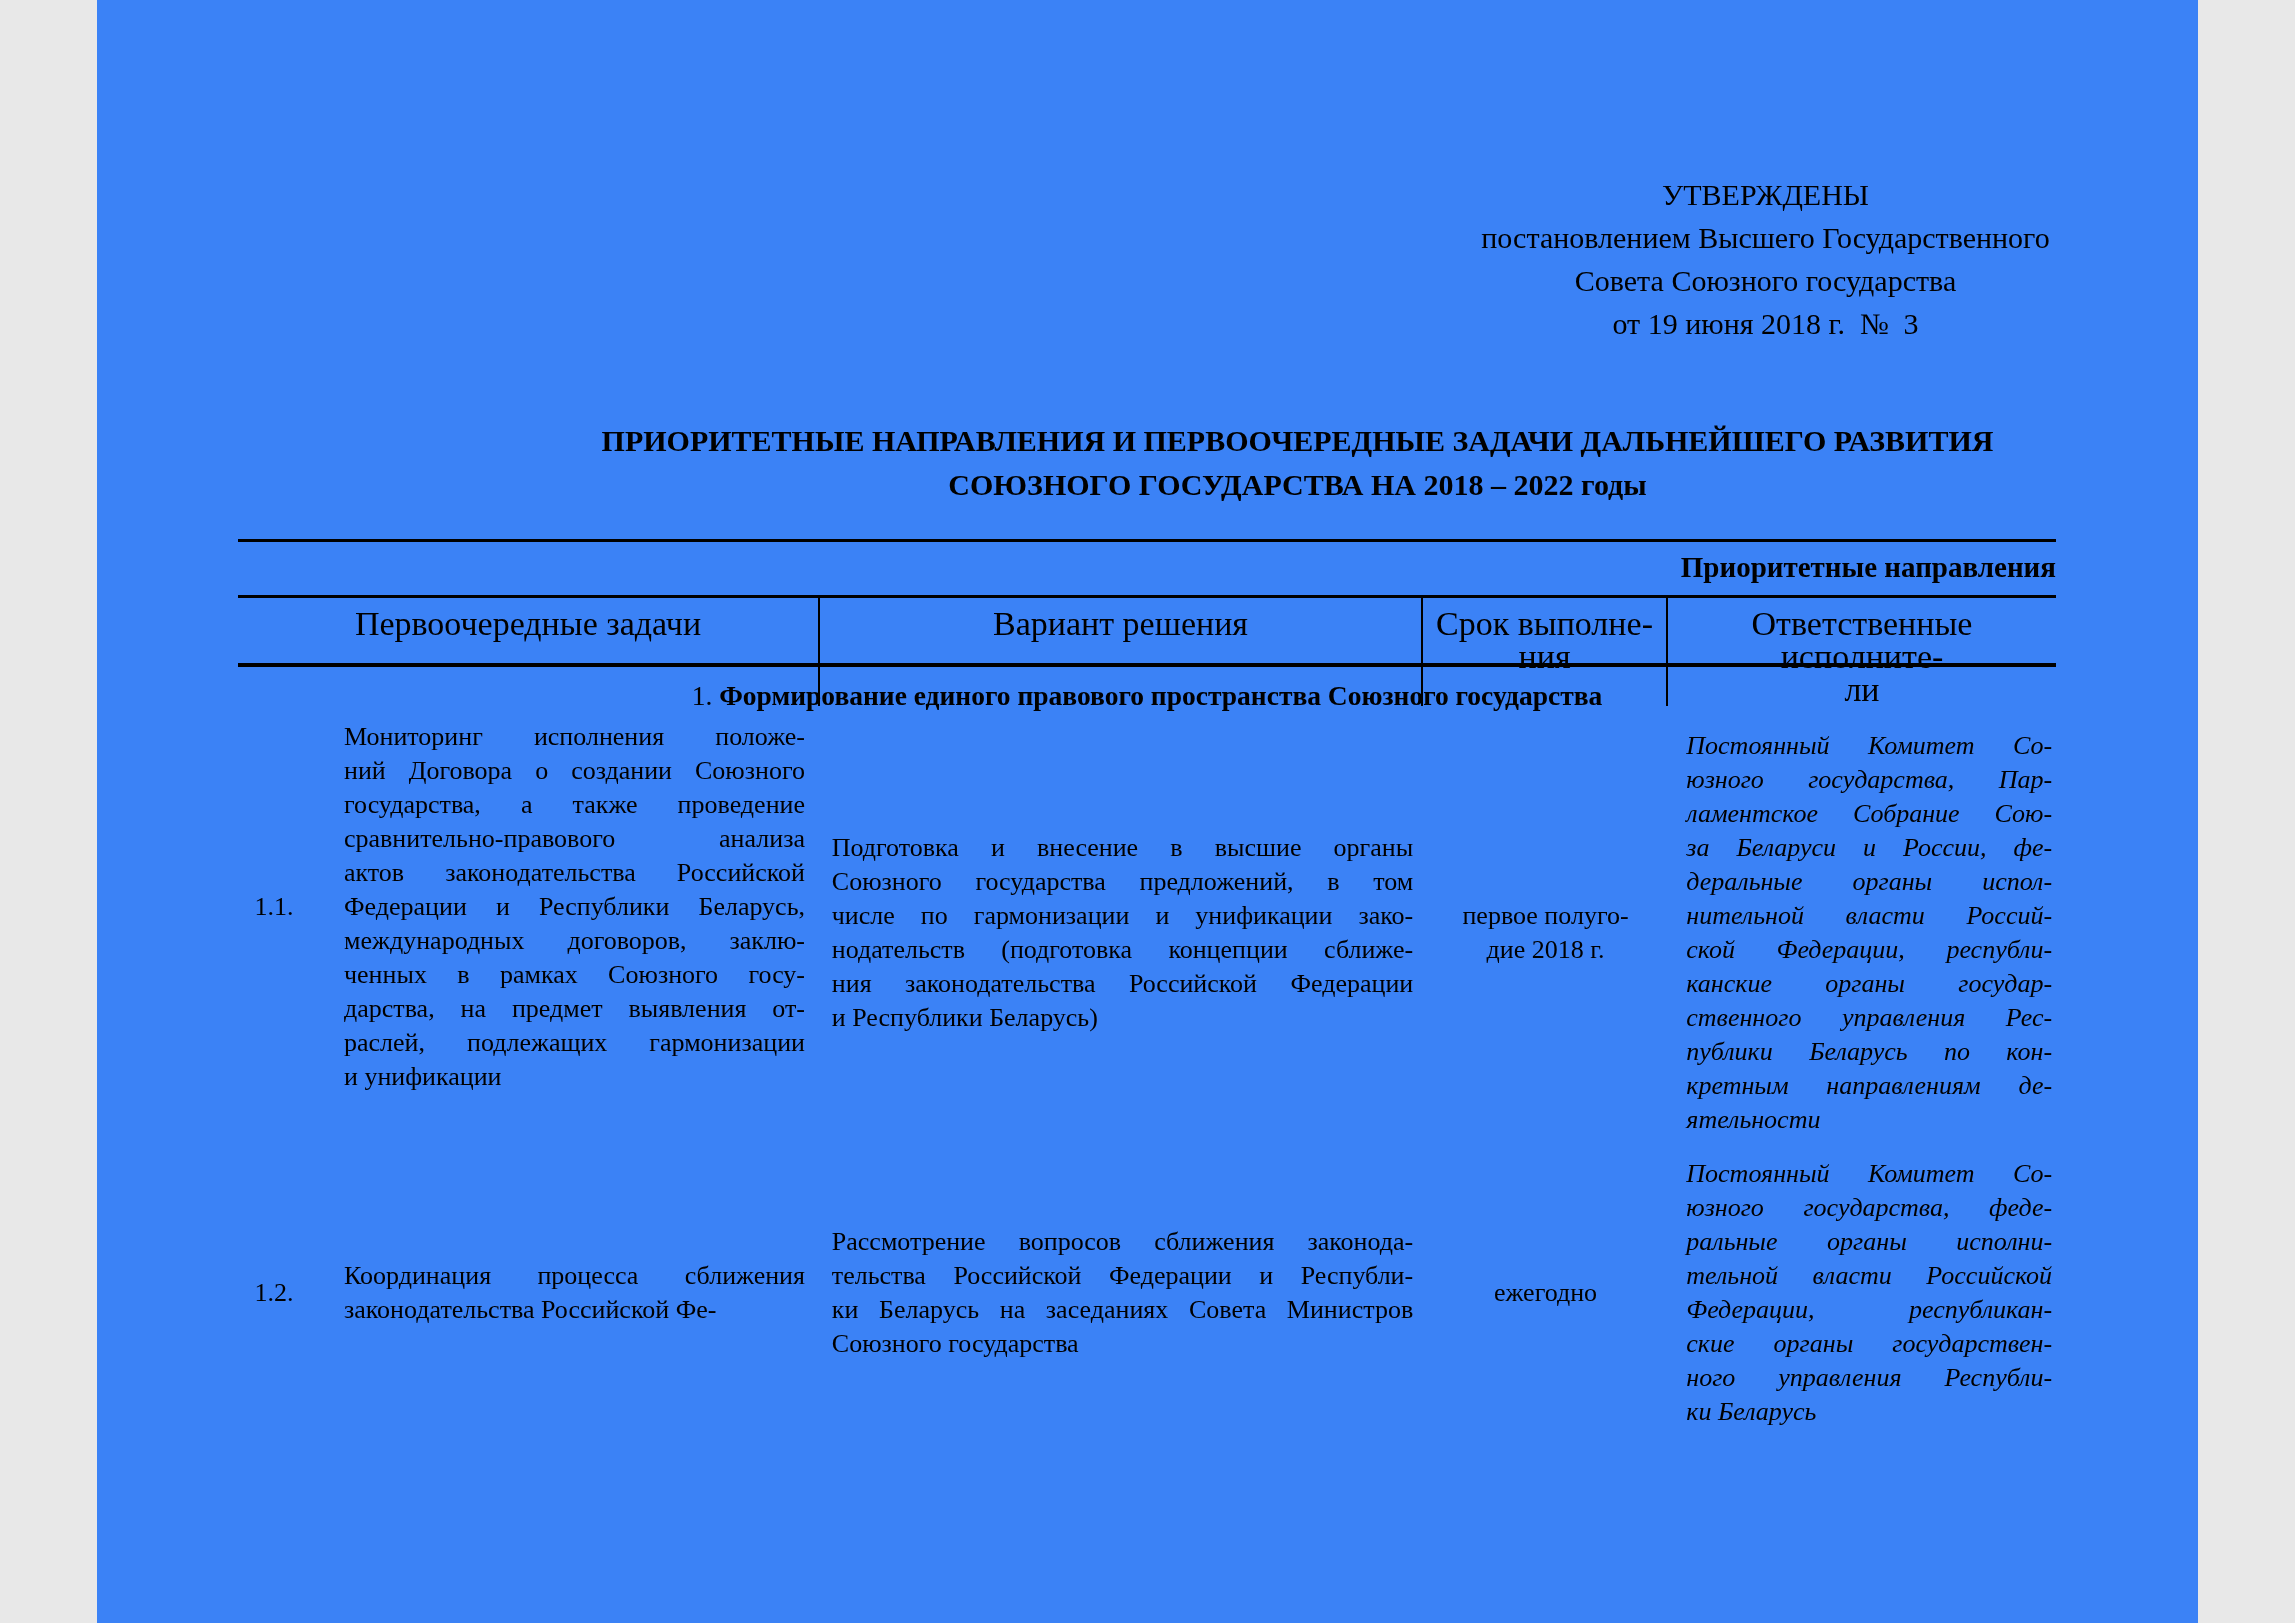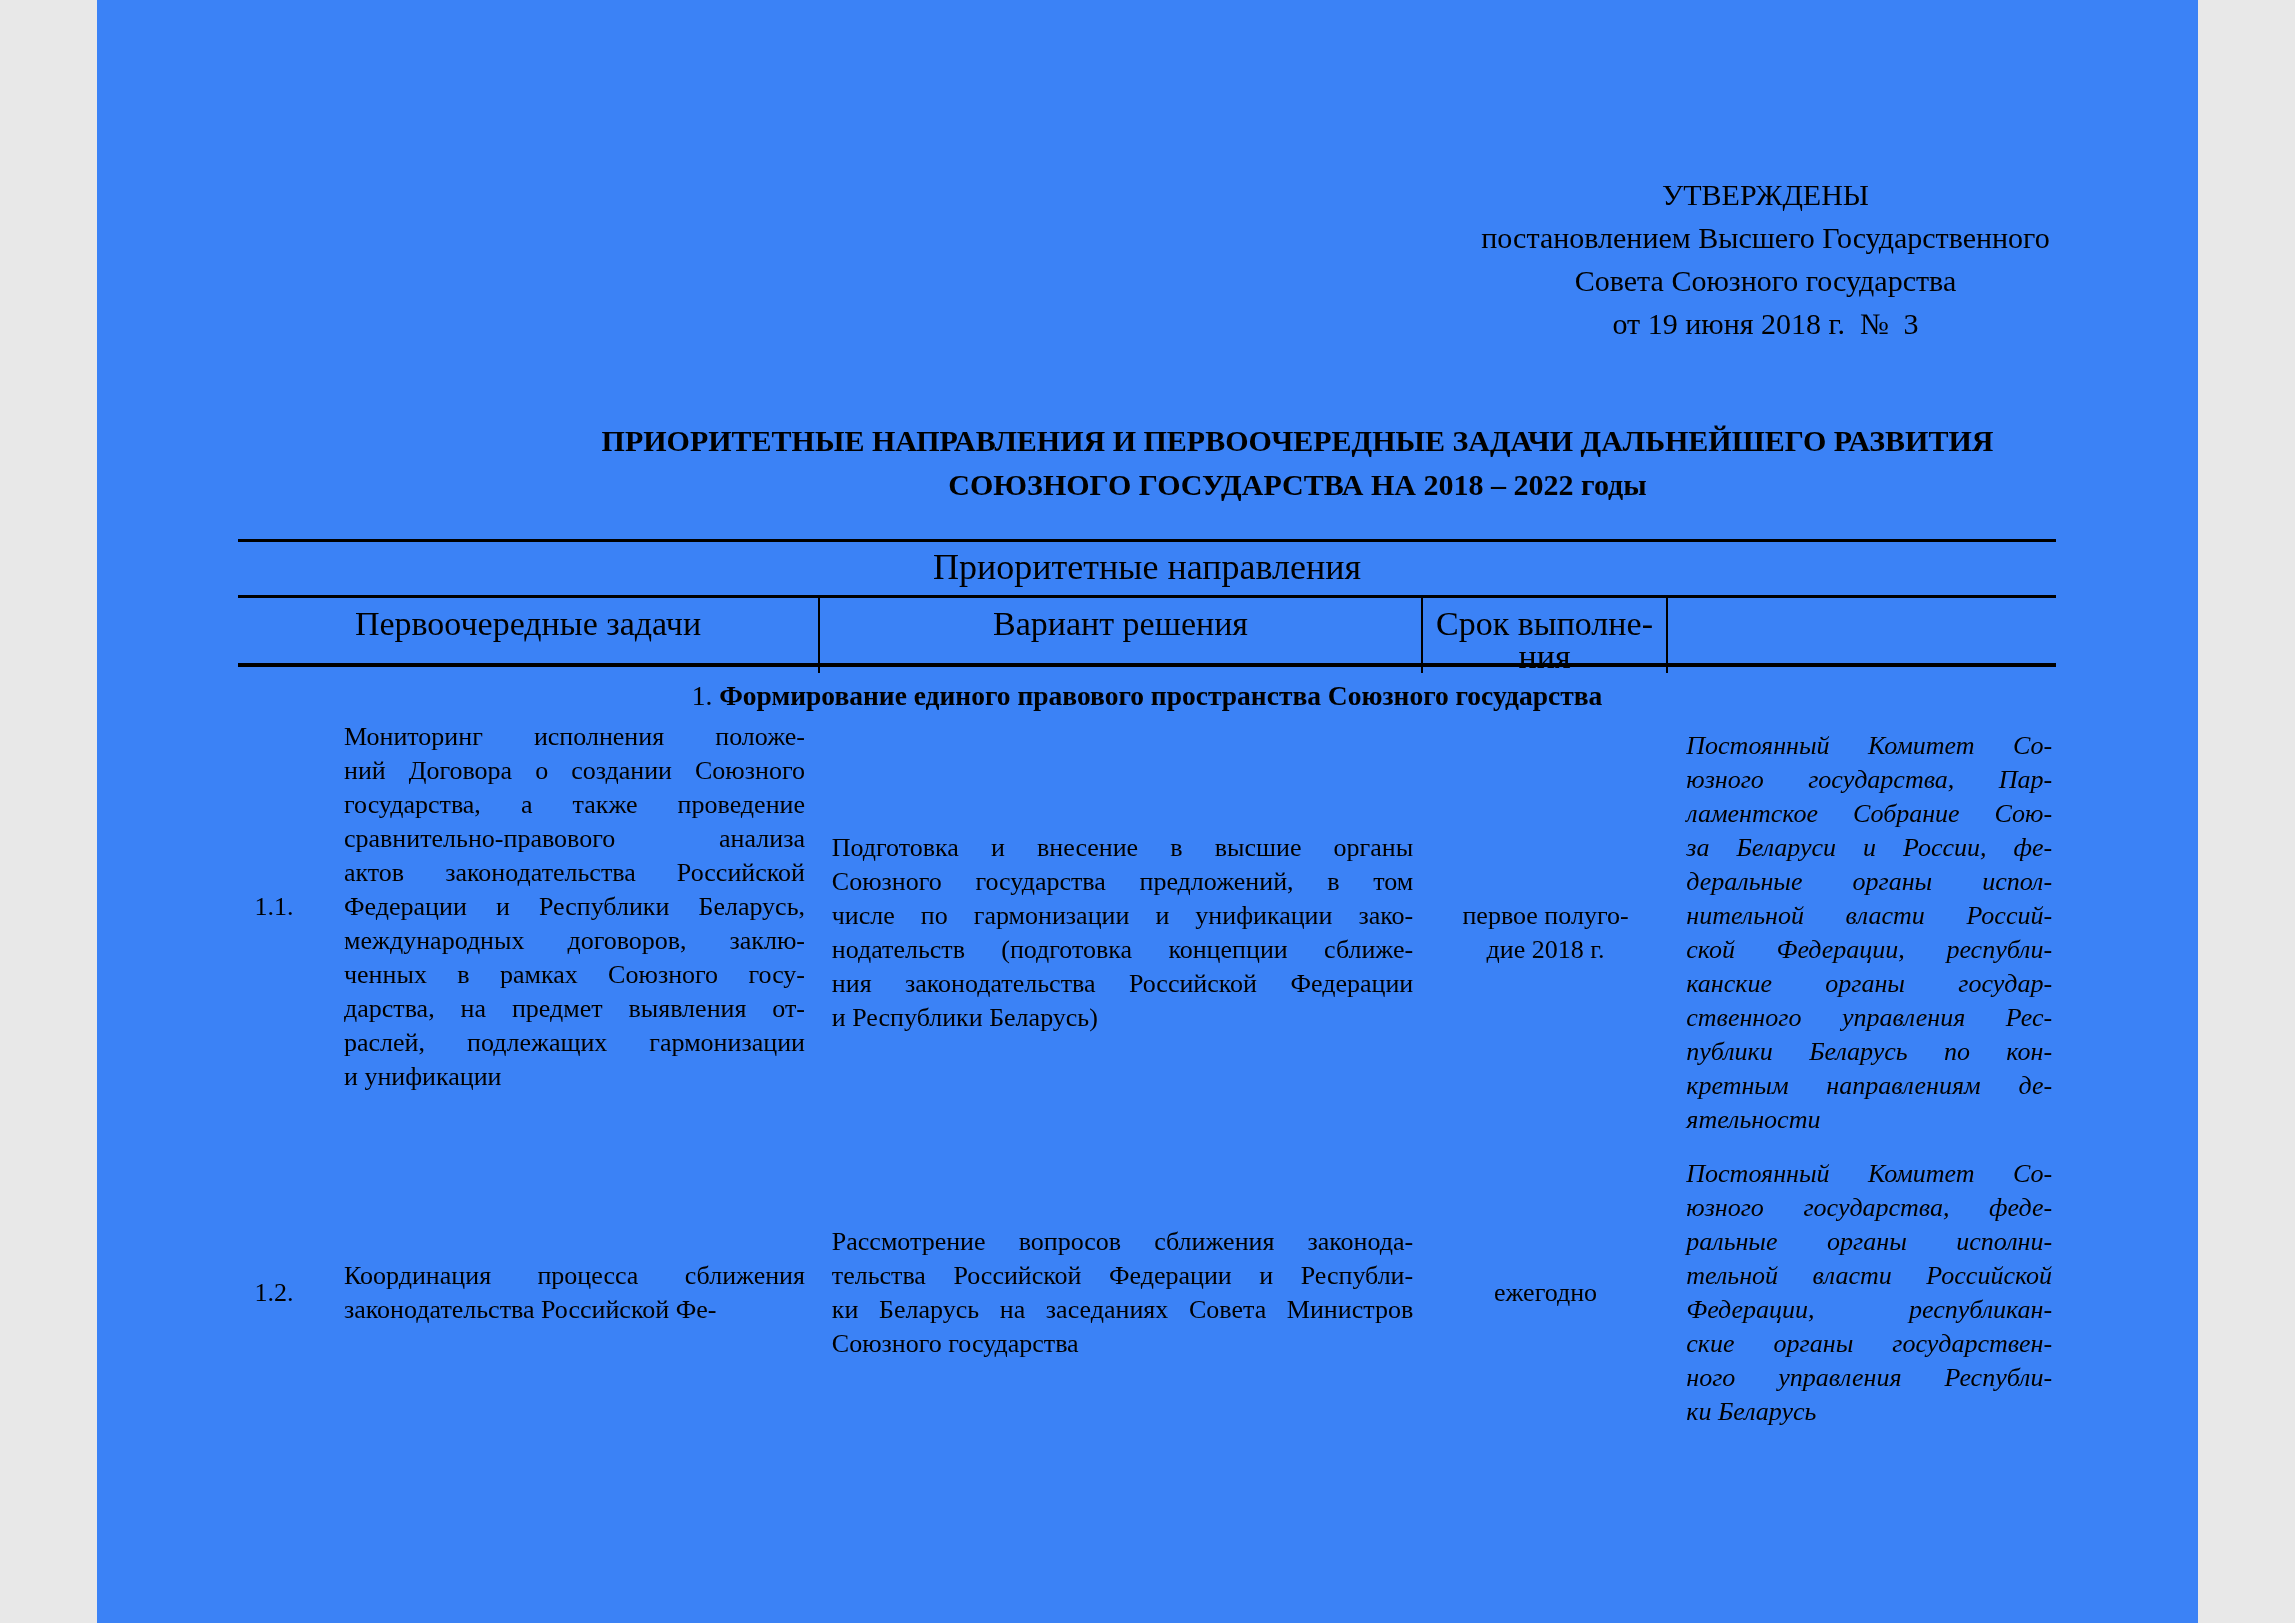--- a/index.html
+++ b/index.html
@@ -21,21 +21,21 @@
     position:absolute; top:419px; left:317px; width:1767px;
     font-size:30px; line-height:44px; font-weight:bold; text-align:center;
   }
 
   .ptable {
     position:absolute; top:539px; left:141px; width:1818px;
     border-top:3.9px solid #000; box-sizing:content-box;
   }
   .t-caption {
     box-sizing:border-box; height:56px; border-bottom:3.9px solid #000;
-    line-height:51px; text-align:center; font-weight:normal; font-size:36px;
+    line-height:51px; text-align:right; font-weight:bold; font-size:29px;
   }
   .t-cols {
     display:grid; grid-template-columns:582px 603px 245px 388px;
     box-sizing:border-box; border-bottom:4.6px solid #000;
     height:69px; font-size:34px; line-height:33px; text-align:center;
   }
   .hcell { box-sizing:border-box; padding-top:8.5px; }
   .hcell.sep { border-right:2px solid #000; }
   .t-section {
     box-sizing:border-box; height:55px; padding-top:13px;
@@ -82,20 +82,24 @@
     <div class="t-cols">
       <div class="hcell sep cell-lines">
           <div class="tline">Первоочередные задачи</div>
         </div>
       <div class="hcell sep cell-lines">
           <div class="tline">Вариант решения</div>
         </div>
       <div class="hcell sep cell-lines">
           <div class="tline">Срок выполне-</div>
           <div class="tline">ния</div>
+        </div>
+      <div class="hcell cell-lines">
+          <div class="tline">Ответственные исполните-</div>
+          <div class="tline">ли</div>
         </div>
     </div>
 
     <div class="t-section">
       <span class="sec-num">1.</span>
       <span> </span>
       <span class="sec-title">Формирование единого правового пространства Союзного государства</span>
     </div>
 
     <div class="t-row row-11">

